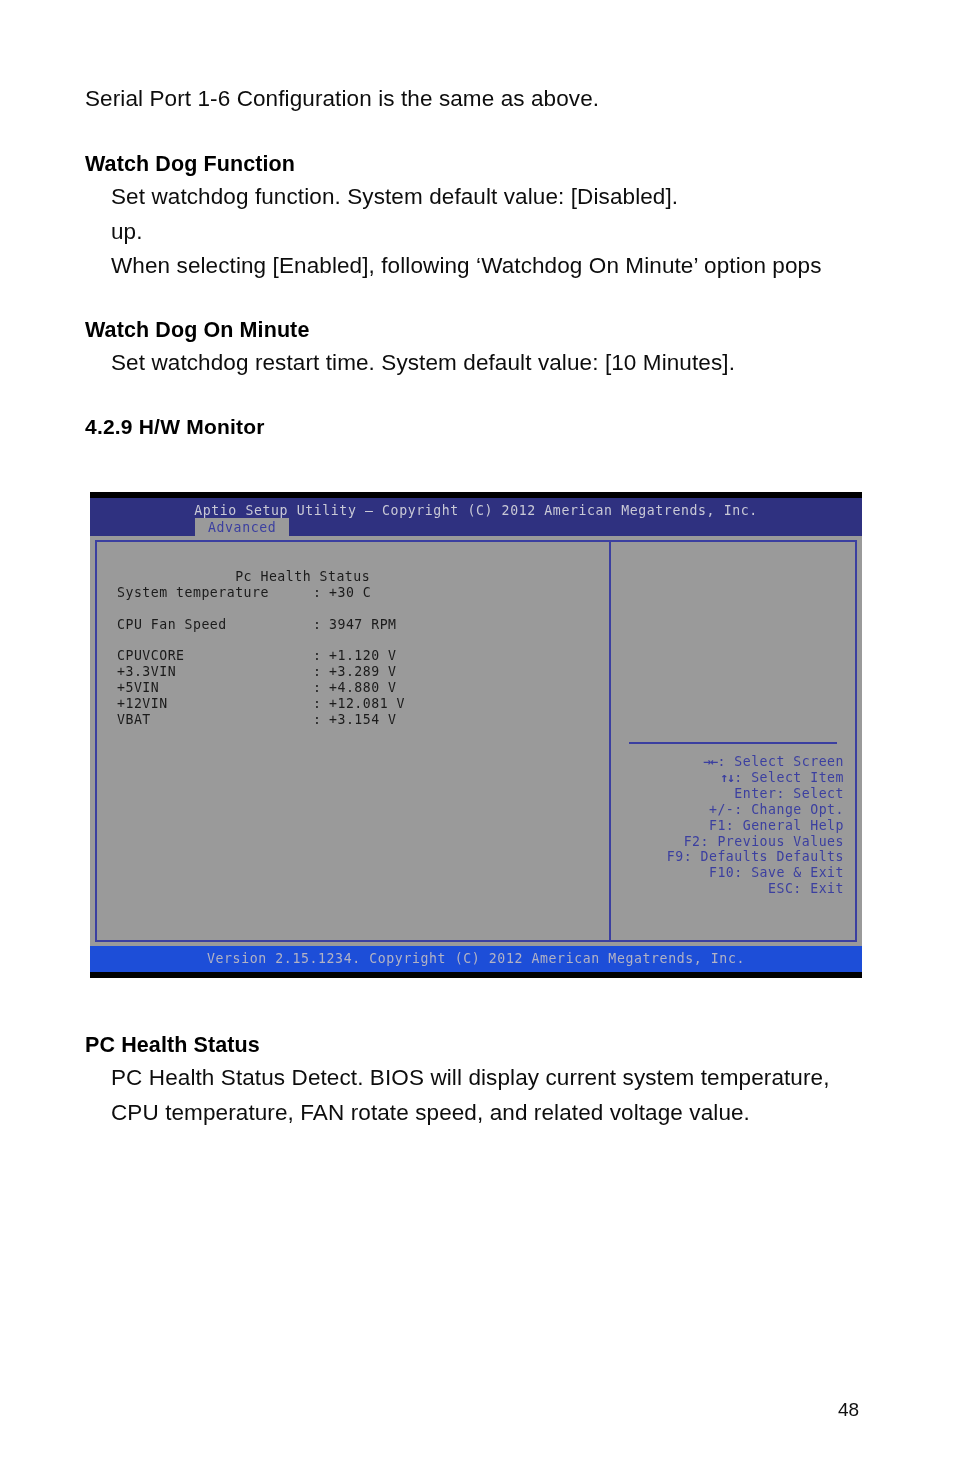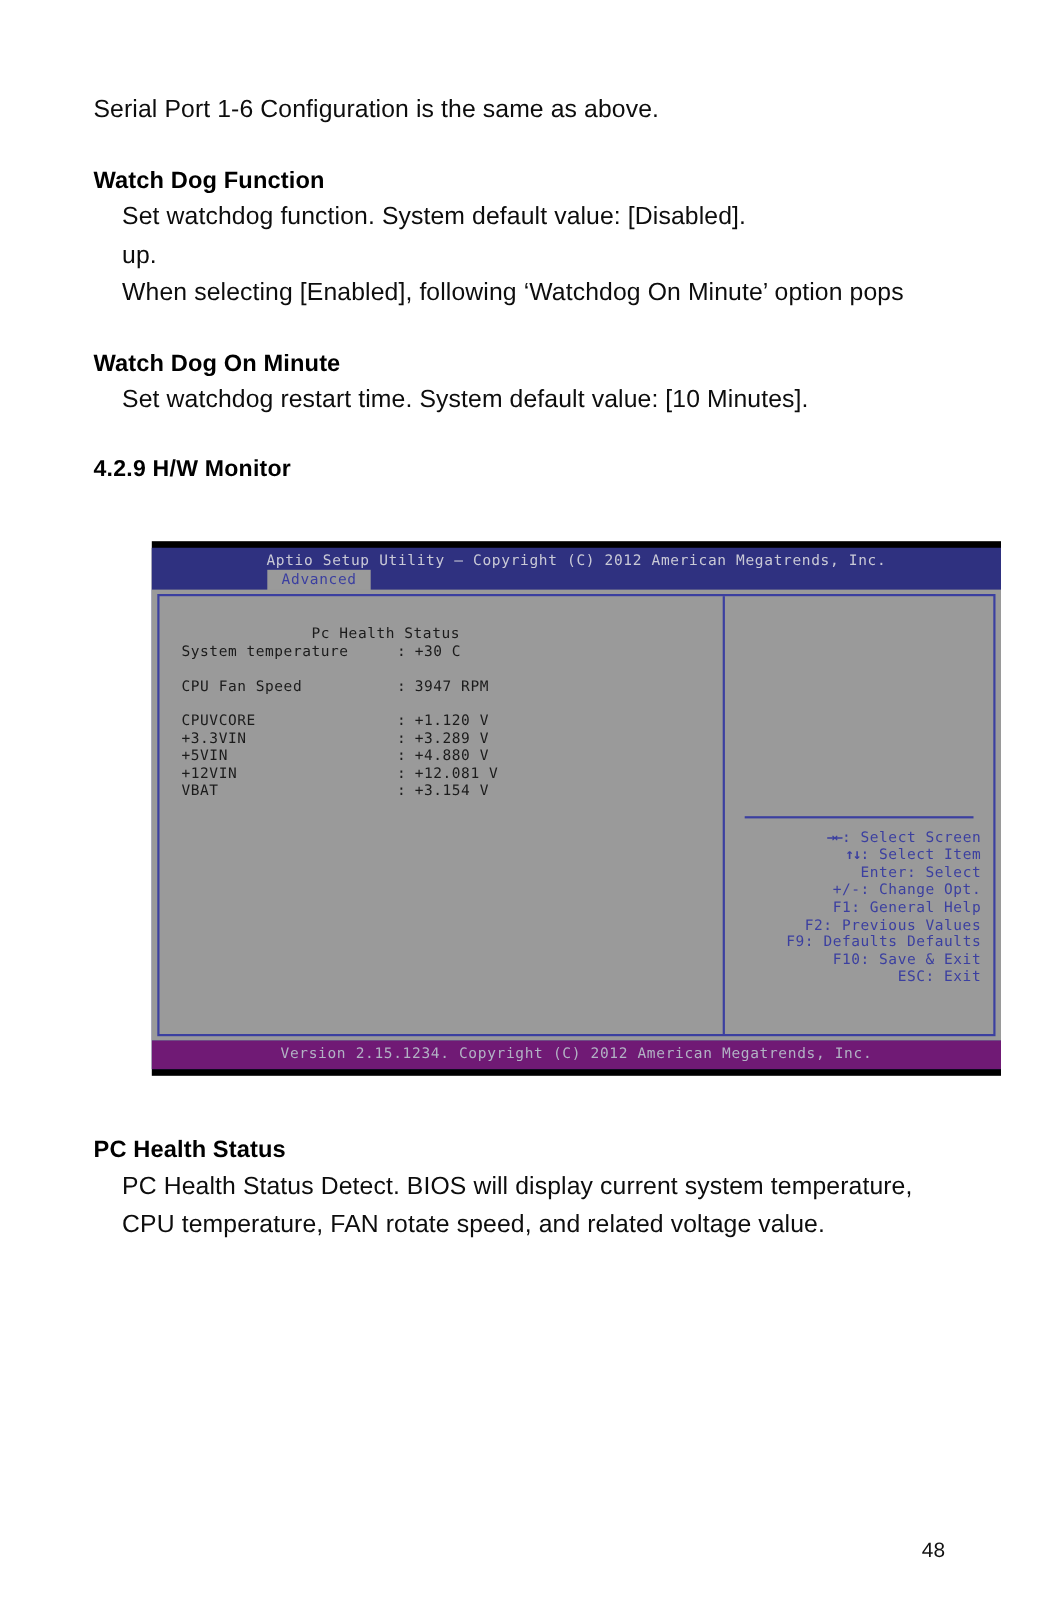--- a/index.html
+++ b/index.html
@@ -62,21 +62,20 @@
   
   .bios-wrap {
     position: absolute;
     left: 90px;
     top: 492px;
     width: 772px;
     height: 486px;
     background: #000000;
     padding: 6px 0 6px 0;
     box-sizing: border-box;
-    margin-left: 48px;
   }
   .bios {
     position: relative;
     width: 772px;
     height: 474px;
     background: #2f3180;
     font-family: "DejaVu Sans Mono", "Liberation Mono", monospace;
     box-sizing: border-box;
     overflow: hidden;
   }
@@ -202,21 +201,21 @@
     letter-spacing: -1px;
     display: inline-block;
   }
 
   .bios-footer {
     position: absolute;
     left: 0;
     top: 448px;
     width: 772px;
     height: 26px;
-    background: #701a75;
+    background: #1d4ed8;
   }
   .bios-footer-text {
     position: absolute;
     left: 0; top: 5px;
     width: 772px;
     text-align: center;
     font-size: 13.2px;
     letter-spacing: 0.6px;
     color: #b2b2c4;
     white-space: pre;

